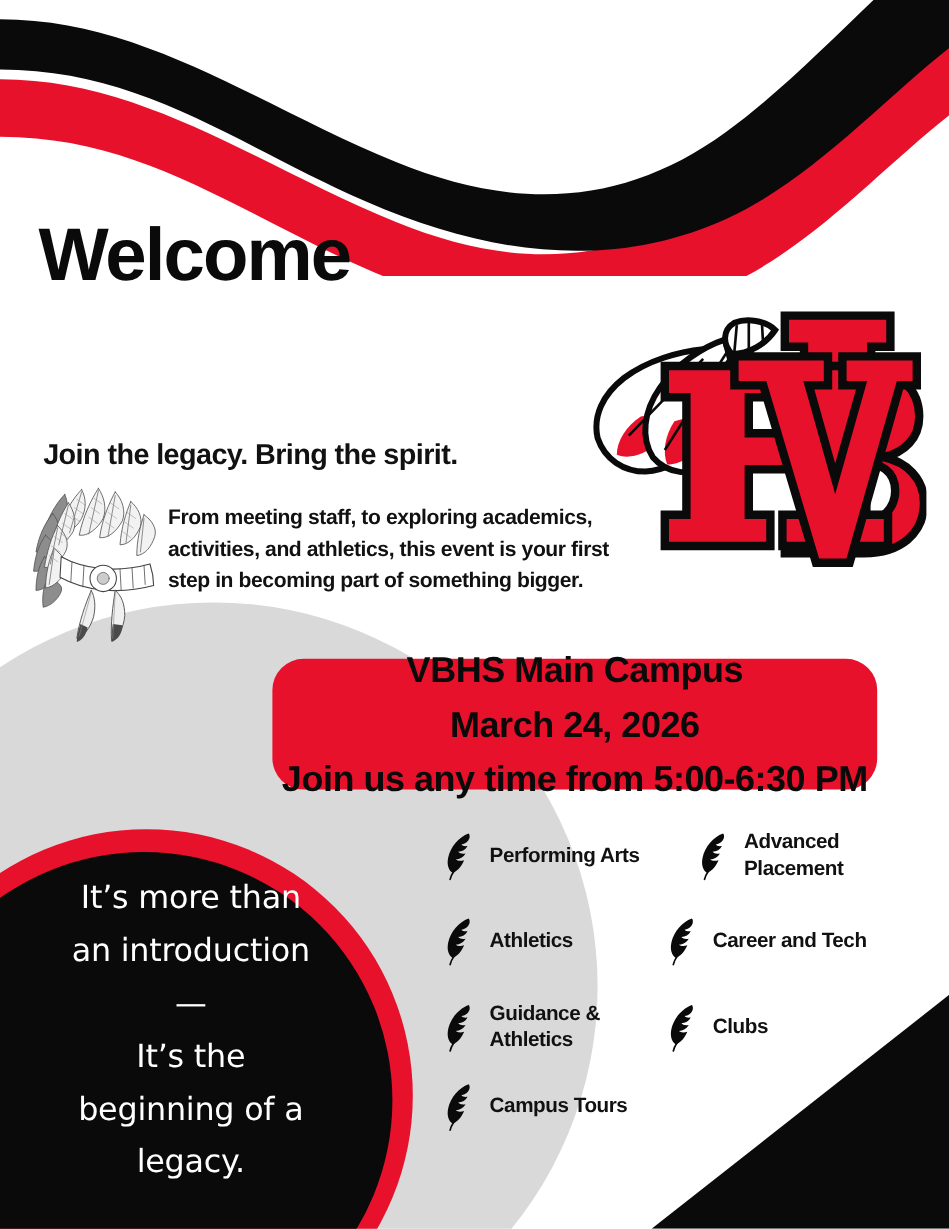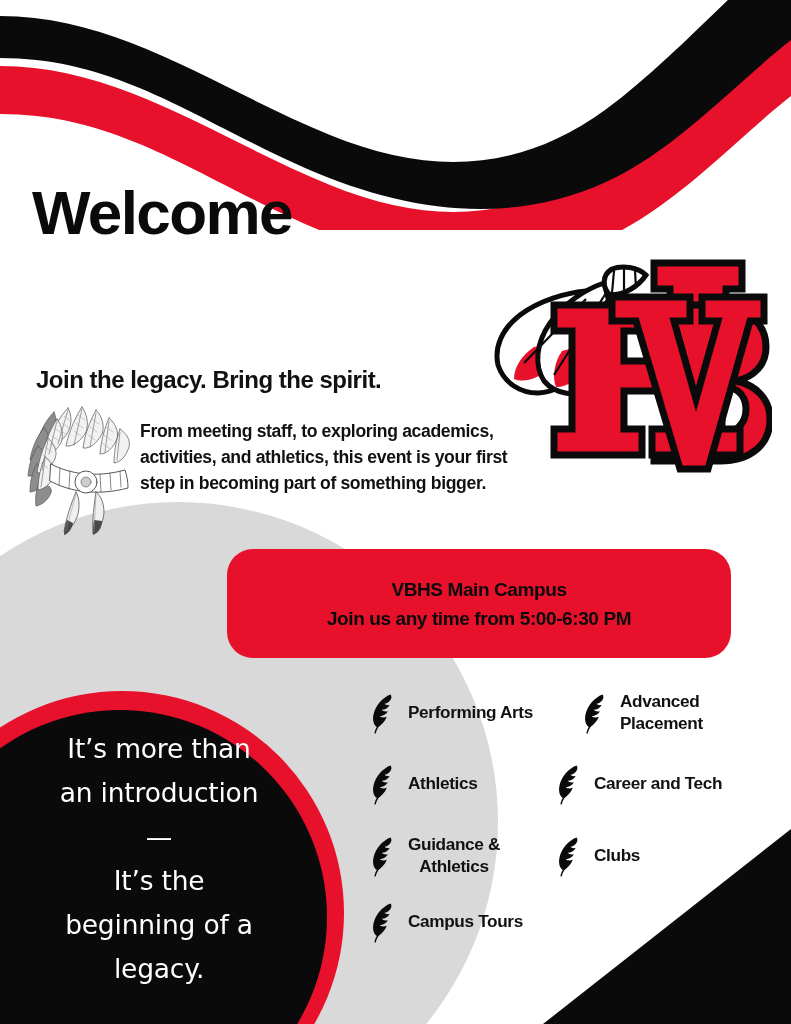--- a/index.html
+++ b/index.html
@@ -45,21 +45,21 @@
   #logo { position:absolute; left:494px; top:243px; width:278px; height:245px; z-index:10; }
 
   
   .banner {
     position:absolute; left:227px; top:549px; width:504px; height:109px;
     background:#E8112B; border-radius:26px; z-index:12;
     display:flex; flex-direction:column; align-items:center; justify-content:center;
     padding-top:2px;
   }
   .banner .bl {
-    font-size:19px; font-weight:700; color:#0a0a0a;
+    font-size:30px; font-weight:700; color:#0a0a0a;
     line-height:1.52; white-space:nowrap; letter-spacing:-0.4px;
   }
 
   
   #quote-circle-art { position:absolute; left:0; top:0; width:791px; height:1024px; z-index:4; }
   .quote {
     position:absolute; left:-6px; top:727px; width:330px; z-index:9;
     text-align:center; color:#ffffff;
     font-family:"DejaVu Sans", sans-serif;
     font-size:26.5px; line-height:1.66; font-weight:400;
@@ -76,21 +76,21 @@
   .fcell { display:flex; align-items:center; }
   .fcell.col1 { width:186px; }
   .fcell.col2 { width:212px; }
   .fcell .fico { flex:0 0 auto; width:30px; height:42px; margin-right:8px; }
   .fcell .flabel {
     font-size:17.2px; font-weight:700; color:#111111;
     line-height:1.26; letter-spacing:-0.35px;
   }
   .r1 { height:70px; }
   .r2 { height:72px; }
-  .r3 { height:72px;text-align:center; }
+  .r3 { height:72px; }
   .r4 { height:60px; }
   .spacer-cell { width:212px; }
 </style>
 </head>
 <body>
 
 <svg id="quote-circle-art" viewBox="0 0 791 1024" width="791" height="1024" aria-hidden="true">
 
   <circle cx="178" cy="822" r="320" fill="#D9D9D9"></circle>
 
@@ -241,20 +241,21 @@
            L158,62 L246,62 L246,88 L228,88 L228,186 L246,186 L246,212
            L158,212 L158,186 L176,186 L176,148 L130,148 L130,186 L148,186
            L148,212 L60,212 L60,186 L78,186 L78,88 L60,88 Z" fill="#E8112B" stroke="#0A0A0A" stroke-width="7"></path>
 
   <path d="M118,54 L196,54 L196,78 L180,78 L202,156 L224,78 L208,78 L208,54
            L270,54 L270,78 L256,78 L214,226 L186,226 L142,78 L118,78 Z" fill="#E8112B" stroke="#0A0A0A" stroke-width="7"></path>
 </svg>
 
 <div class="banner">
   <div class="bl">VBHS Main Campus</div>
+  <div class="bl">March 24, 2026</div>
   <div class="bl">Join us any time from 5:00-6:30 PM</div>
 </div>
 
 <div class="quote">
   <span class="ql">It’s more than</span>
   <span class="ql">an introduction</span>
   <span class="dash">—</span>
   <span class="ql">It’s the</span>
   <span class="ql">beginning of a</span>
   <span class="ql">legacy.</span>

